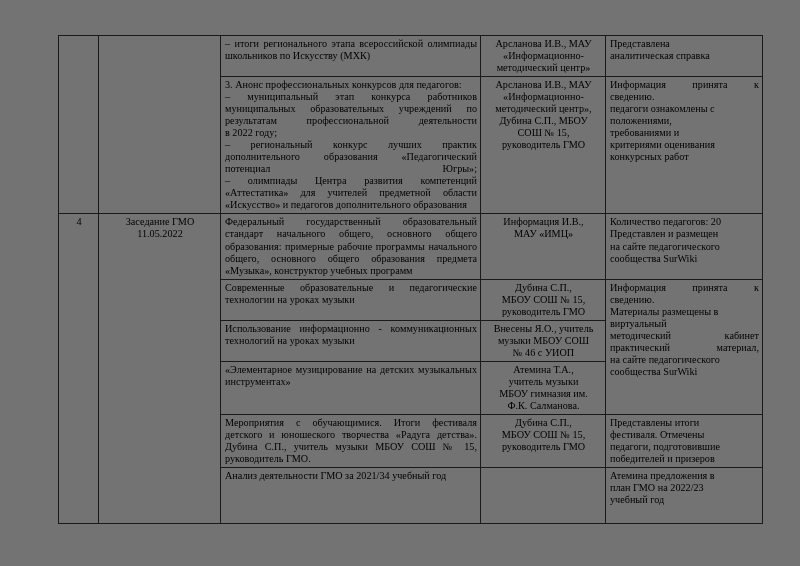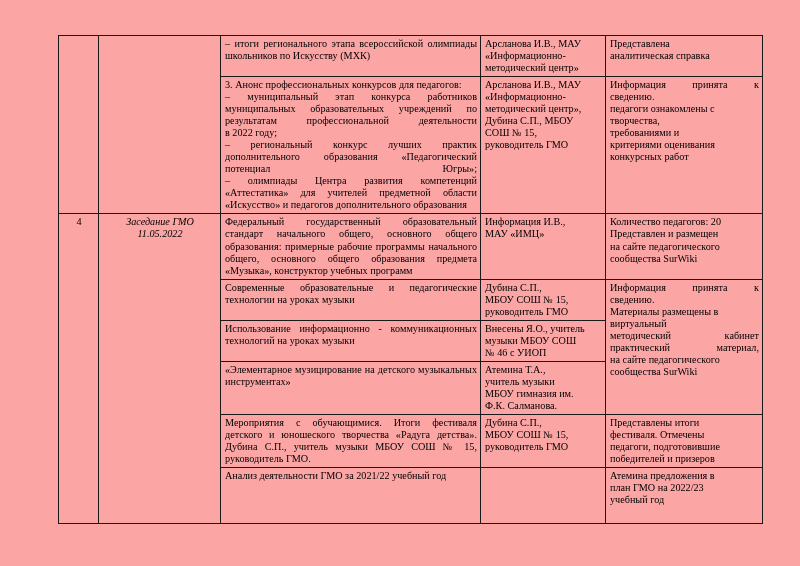--- a/index.html
+++ b/index.html
@@ -12,21 +12,21 @@
     width: 800px;
     height: 566px;
     font-family: "Liberation Serif", "DejaVu Serif", serif;
     color: #000000;
     overflow: hidden;
   }
   .page {
     position: relative;
     width: 800px;
     height: 566px;
-    background: #fca5a5;
+    background: #737373;
     box-sizing: border-box;
   }
   table.doc-table {
     position: absolute;
     left: 58px;
     top: 35px;
     width: 704px;
     border-collapse: collapse;
     table-layout: fixed;
     font-size: 10.2px;
@@ -38,23 +38,23 @@
     vertical-align: top;
     box-sizing: border-box;
   }
   col.c-num    { width: 40px; }
   col.c-event  { width: 122px; }
   col.c-topic  { width: 260px; }
   col.c-person { width: 125px; }
   col.c-result { width: 157px; }
 
   td.num     { text-align: center; vertical-align: top; padding-top: 3px; }
-  td.event   { text-align: center; vertical-align: top; padding-top: 3px; font-style: italic; }
+  td.event   { text-align: center; vertical-align: top; padding-top: 3px; }
   td.topic   { text-align: justify; text-align-last: left; hyphens: none; }
-  td.person  { }
+  td.person  { text-align: center; }
   td.result  { text-align: justify; text-align-last: left; }
   td.result.plain { text-align: left; margin-left: 12px; }
 
   .just { text-align: justify; text-align-last: left; margin-left: 40px; }
   .lastjust { text-align: justify; text-align-last: justify; }
   p { margin: 0; padding: 0; }
 </style>
 </head>
 <body>
 
@@ -102,21 +102,21 @@
           <p>«Информационно-</p>
           <p>методический центр»,</p>
           <p>Дубина С.П., МБОУ</p>
           <p>СОШ № 15,</p>
           <p>руководитель ГМО</p>
         </td>
         <td class="result plain">
           <p class="lastjust">Информация принята к</p>
           <p>сведению.</p>
           <p>педагоги ознакомлены с</p>
-          <p>творчества,</p>
+          <p>положениями,</p>
           <p>требованиями и</p>
           <p>критериями оценивания</p>
           <p>конкурсных работ</p>
         </td>
       </tr>
 
       <tr>
         <td class="num" rowspan="6">4</td>
         <td class="event" rowspan="6">
           <p>Заседание ГМО</p>
@@ -157,21 +157,21 @@
       <tr>
         <td class="topic just">Использование информационно - коммуникационных технологий на уроках музыки</td>
         <td class="person">
           <p>Внесены Я.О., учитель</p>
           <p>музыки МБОУ СОШ</p>
           <p>№ 46 с УИОП</p>
         </td>
       </tr>
 
       <tr>
-        <td class="topic just">«Элементарное музицирование на детского музыкальных инструментах»</td>
+        <td class="topic just">«Элементарное музицирование на детских музыкальных инструментах»</td>
         <td class="person">
           <p>Атемина Т.А.,</p>
           <p>учитель музыки</p>
           <p>МБОУ гимназия им.</p>
           <p>Ф.К. Салманова.</p>
         </td>
       </tr>
 
       <tr>
         <td class="topic just">Мероприятия с обучающимися. Итоги фестиваля детского и юношеского творчества «Радуга детства». Дубина С.П., учитель музыки МБОУ СОШ № 15, руководитель ГМО.</td>
@@ -182,21 +182,21 @@
         </td>
         <td class="result plain">
           <p>Представлены итоги</p>
           <p>фестиваля. Отмечены</p>
           <p>педагоги, подготовившие</p>
           <p>победителей и призеров</p>
         </td>
       </tr>
 
       <tr>
-        <td class="topic" style="height:56px">Анализ деятельности ГМО за 2021/22 учебный год</td>
+        <td class="topic" style="height:56px">Анализ деятельности ГМО за 2021/34 учебный год</td>
         <td class="person"></td>
         <td class="result plain">
           <p>Атемина предложения в</p>
           <p>план ГМО на 2022/23</p>
           <p>учебный год</p>
         </td>
       </tr>
 
     </tbody>
   </table>

